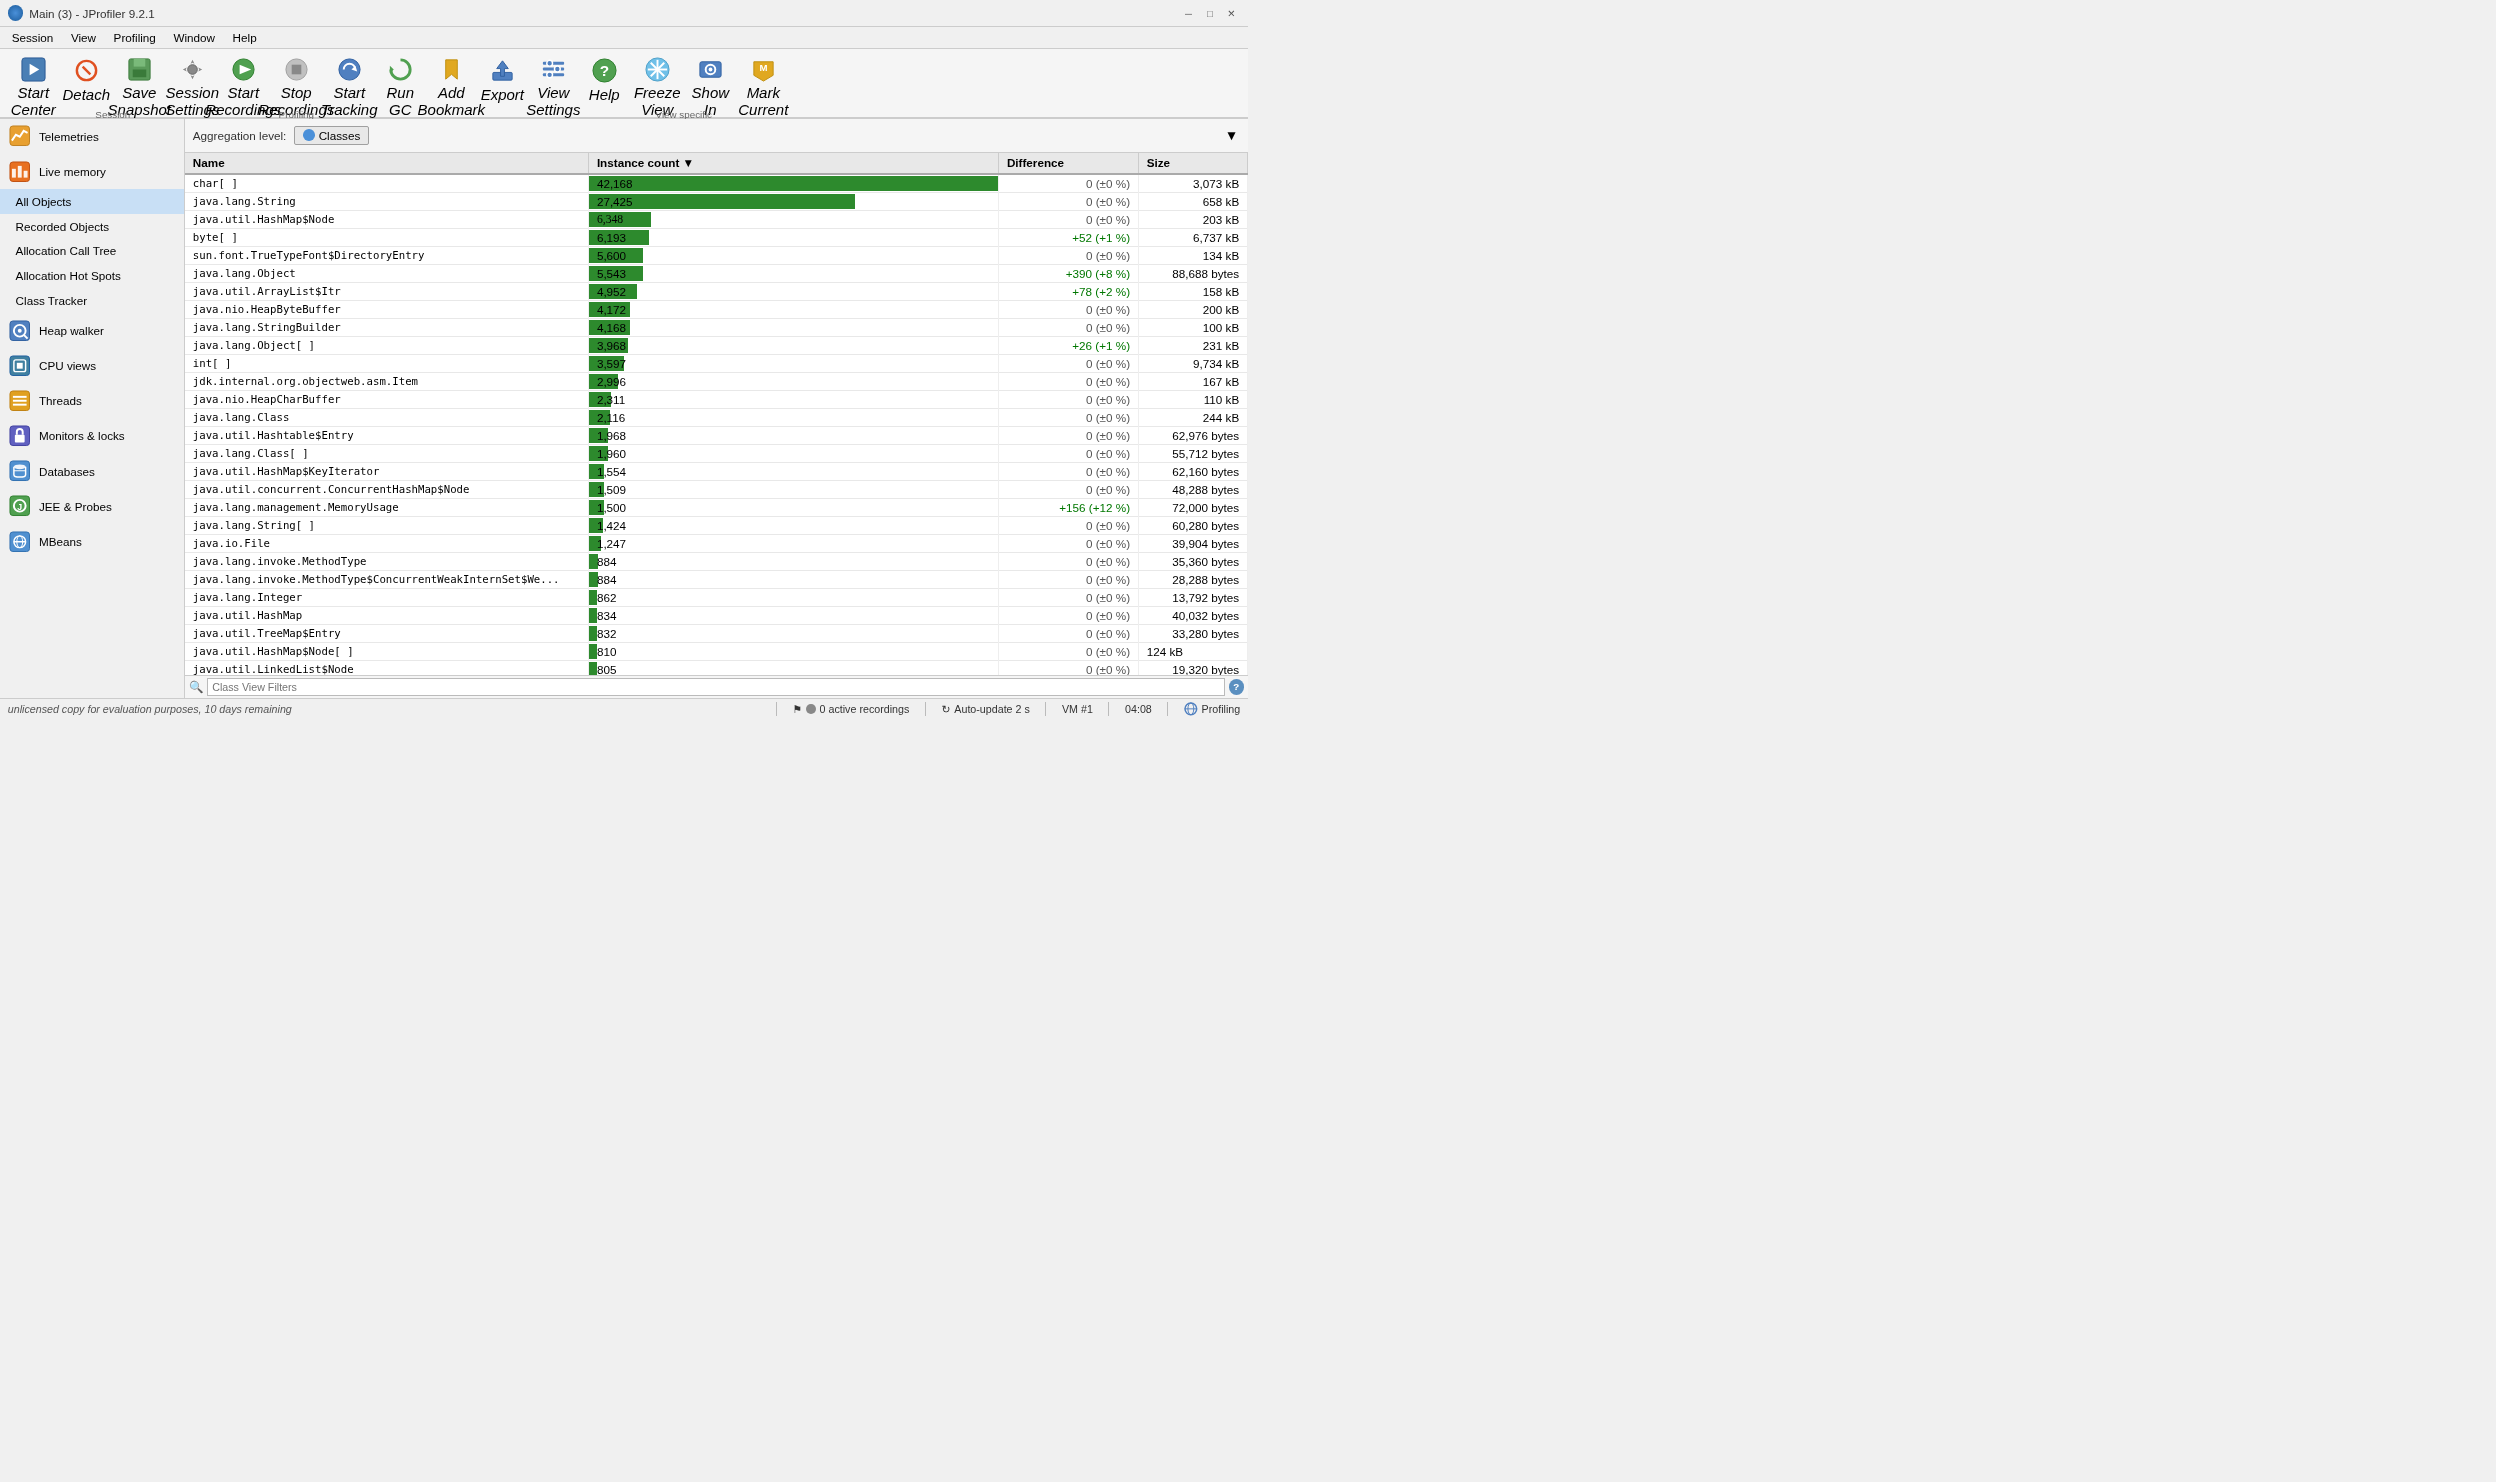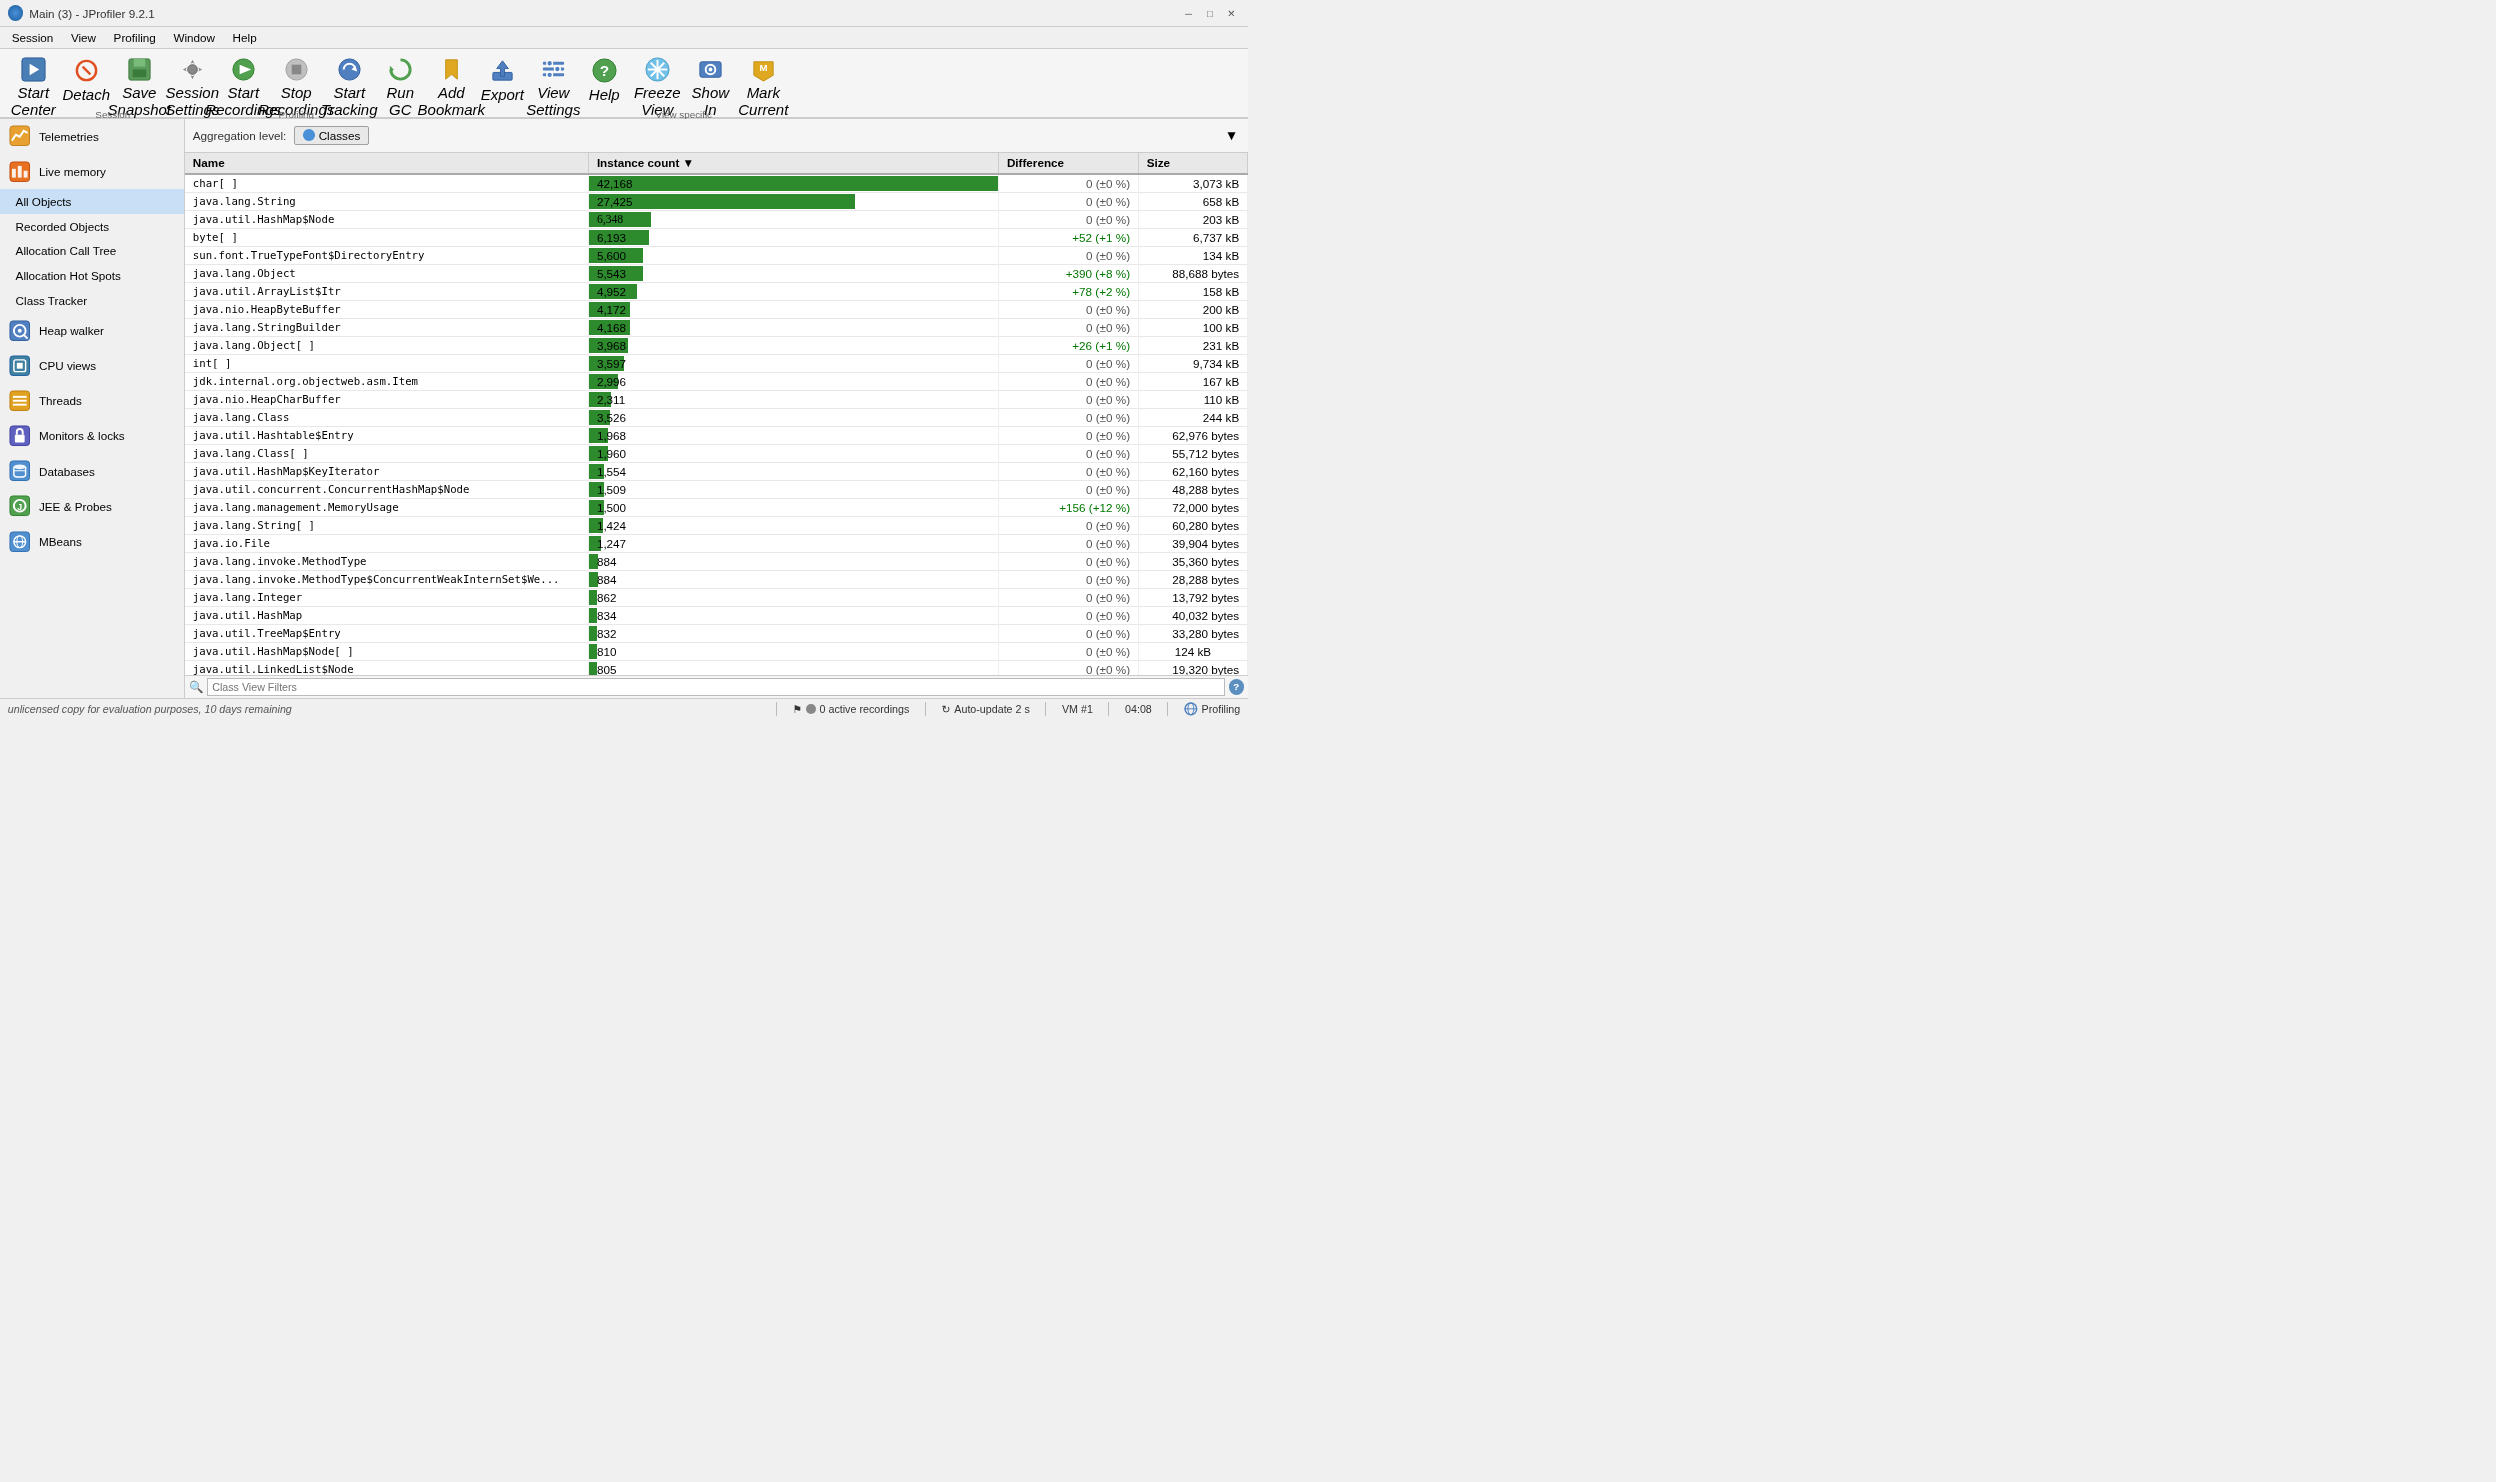--- a/index.html
+++ b/index.html
@@ -507,21 +507,21 @@
                 <td style="text-align: right;">167 kB</td>
               </tr>
               <tr>
                 <td style="font-family: monospace; font-size: 10.7px;">java.nio.HeapCharBuffer</td>
                 <td class="bar-cell" style="position: relative; padding: 0px;"><div style="position: absolute; left: 0px; top: 1px; bottom: 1px; width: 5.48046%; background: rgb(45, 138, 45);"></div><span style="position: relative; z-index: 1; padding: 2px 7.8px; display: inline-block;">2,311</span></td>
                 <td style="color: rgb(85, 85, 85); text-align: right;">0 (±0 %)</td>
                 <td style="text-align: right;">110 kB</td>
               </tr>
               <tr>
                 <td style="font-family: monospace; font-size: 10.7px;">java.lang.Class</td>
-                <td class="bar-cell" style="position: relative; padding: 0px;"><div style="position: absolute; left: 0px; top: 1px; bottom: 1px; width: 5.01802%; background: rgb(45, 138, 45);"></div><span style="position: relative; z-index: 1; padding: 2px 7.8px; display: inline-block;">3,526</span></td>
+                <td class="bar-cell" style="position: relative; padding: 0px;"><div style="position: absolute; left: 0px; top: 1px; bottom: 1px; width: 5.01802%; background: rgb(45, 138, 45);"></div><span style="position: relative; z-index: 1; padding: 2px 7.8px; display: inline-block;">2,116</span></td>
                 <td style="color: rgb(85, 85, 85); text-align: right;">0 (±0 %)</td>
                 <td style="text-align: right;">244 kB</td>
               </tr>
               <tr>
                 <td style="font-family: monospace; font-size: 10.7px;">java.util.Hashtable$Entry</td>
                 <td class="bar-cell" style="position: relative; padding: 0px;"><div style="position: absolute; left: 0px; top: 1px; bottom: 1px; width: 4.66705%; background: rgb(45, 138, 45);"></div><span style="position: relative; z-index: 1; padding: 2px 7.8px; display: inline-block;">1,968</span></td>
                 <td style="color: rgb(85, 85, 85); text-align: right;">0 (±0 %)</td>
                 <td style="text-align: right;">62,976 bytes</td>
               </tr>
               <tr>
@@ -587,21 +587,21 @@
               <tr>
                 <td style="font-family: monospace; font-size: 10.7px;">java.util.TreeMap$Entry</td>
                 <td class="bar-cell" style="position: relative; padding: 0px;"><div style="position: absolute; left: 0px; top: 1px; bottom: 1px; width: 1.97306%; background: rgb(45, 138, 45);"></div><span style="position: relative; z-index: 1; padding: 2px 7.8px; display: inline-block;">832</span></td>
                 <td style="color: rgb(85, 85, 85); text-align: right;">0 (±0 %)</td>
                 <td style="text-align: right;">33,280 bytes</td>
               </tr>
               <tr>
                 <td style="font-family: monospace; font-size: 10.7px;">java.util.HashMap$Node[ ]</td>
                 <td class="bar-cell" style="position: relative; padding: 0px;"><div style="position: absolute; left: 0px; top: 1px; bottom: 1px; width: 1.92089%; background: rgb(45, 138, 45);"></div><span style="position: relative; z-index: 1; padding: 2px 7.8px; display: inline-block;">810</span></td>
                 <td style="color: rgb(85, 85, 85); text-align: right;">0 (±0 %)</td>
-                <td style="text-align: center;">124 kB</td>
+                <td style="text-align: left;">124 kB</td>
               </tr>
               <tr>
                 <td style="font-family: monospace; font-size: 10.7px;">java.util.LinkedList$Node</td>
                 <td class="bar-cell" style="position: relative; padding: 0px;"><div style="position: absolute; left: 0px; top: 1px; bottom: 1px; width: 1.90903%; background: rgb(45, 138, 45);"></div><span style="position: relative; z-index: 1; padding: 2px 7.8px; display: inline-block;">805</span></td>
                 <td style="color: rgb(85, 85, 85); text-align: right;">0 (±0 %)</td>
                 <td style="text-align: right;">19,320 bytes</td>
               </tr>
             </tbody>
         </table>
       </div>

